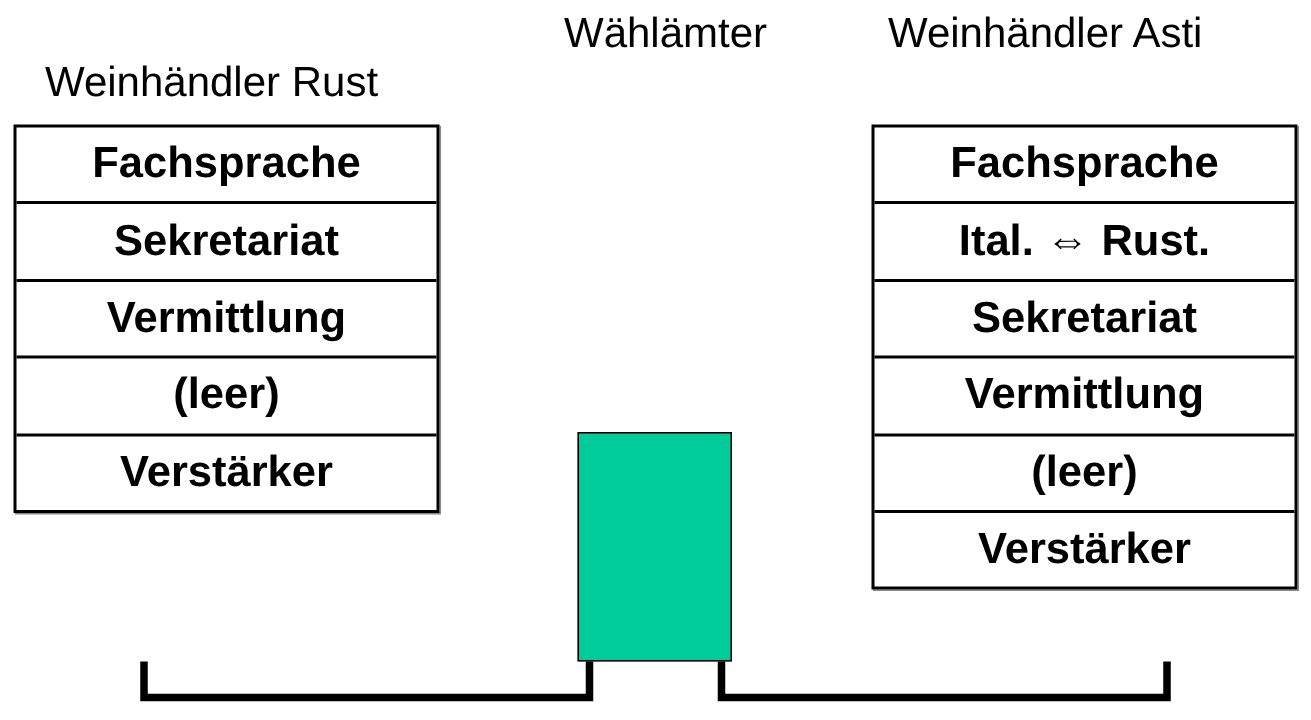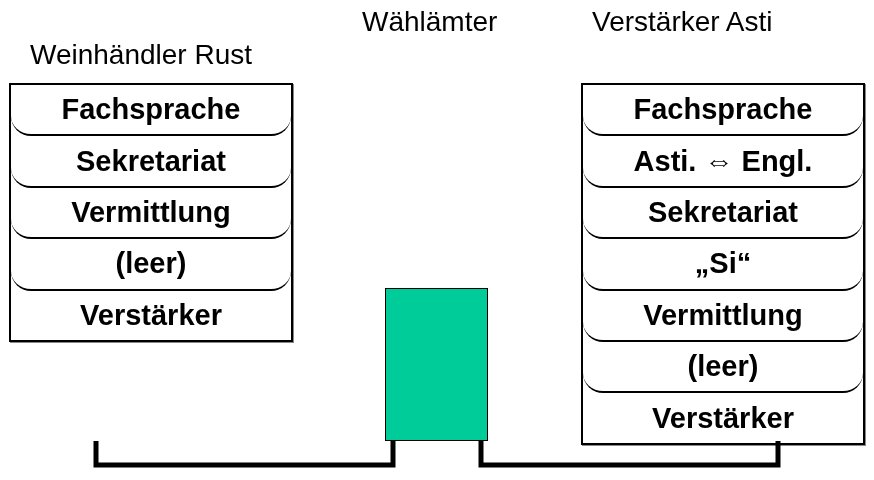--- a/index.html
+++ b/index.html
@@ -2,46 +2,45 @@
 <html><head>
 <meta charset="utf-8">
 <style>
   html, body { margin:0; padding:0; background:#ffffff; }
   body { width:874px; height:480px; position:relative; overflow:hidden;
          font-family:"Liberation Sans", sans-serif; }
   .title { position:absolute; top:6px; font-size:28px; color:#000; white-space:nowrap; }
   .stack { position:absolute; top:83px; width:280px; border:2px solid #000;
            box-shadow:1px 1px 0 #888; background:#fff; }
   .row { height:49.4px; border-bottom:2px solid #000; display:flex; align-items:center;
-         justify-content:center; font-weight:bold; font-size:29px; color:#000; box-sizing:content-box;border-radius:20px; }
+         justify-content:center; font-weight:bold; font-size:29px; color:#000; box-sizing:content-box; }
   .row:last-child { border-bottom:none; }
   .switch { position:absolute; left:385px; top:288px; width:101px; height:151px;
             background:#00cc99; border:1.5px solid #000; }
   svg.wires { position:absolute; left:0; top:0; }
 </style>
 </head>
 <body>
 
 <div class="title" style="left:30px;margin-top:33px;">Weinhändler Rust</div>
-<div class="title" style="left:362px;">Wählämter</div>
-<div class="title" style="left:592px;">Verstärker Asti</div>
+<div class="title" style="left:376px;">Wählämter</div>
+<div class="title" style="left:592px;">Weinhändler Asti</div>
 
 <div class="stack" style="left:9px;">
   <div class="row">Fachsprache</div>
   <div class="row">Sekretariat</div>
   <div class="row">Vermittlung</div>
   <div class="row">(leer)</div>
   <div class="row">Verstärker</div>
 </div>
 
 <div class="stack" style="left:581px;">
   <div class="row">Fachsprache</div>
-  <div class="row">Asti. ⇔ Engl.</div>
+  <div class="row">Ital. ⇔ Rust.</div>
   <div class="row">Sekretariat</div>
-  <div class="row">„Si“</div>
   <div class="row">Vermittlung</div>
   <div class="row">(leer)</div>
   <div class="row">Verstärker</div>
 </div>
 
 <div class="switch"></div>
 
 <svg class="wires" width="874" height="480">
   <polyline points="96,441 96,465 393,465 393,441" fill="none" stroke="#000" stroke-width="5"></polyline>
   <polyline points="481,441 481,465 778,465 778,441" fill="none" stroke="#000" stroke-width="5"></polyline>

